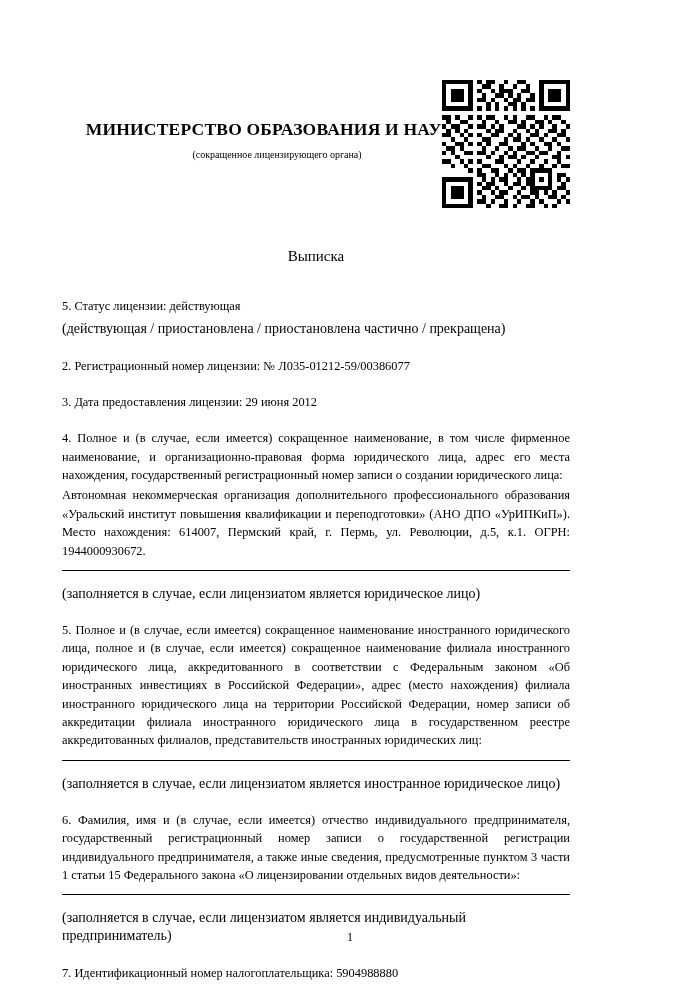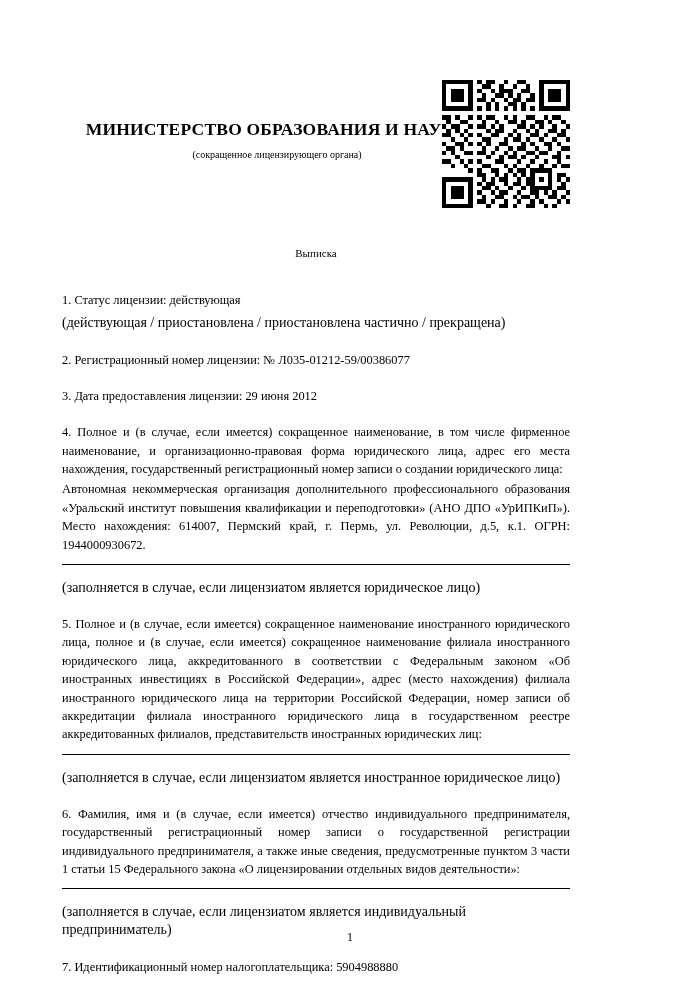--- a/index.html
+++ b/index.html
@@ -46,21 +46,21 @@
   }
   .header .sub {
     margin-top: 7px;
     font-size: 10px;
     line-height: 1.2;
   }
 
   .doc-title {
     margin-top: 84px;
     text-align: center;
-    font-size: 11px;
+    font-size: 15px;
     line-height: 1.5;
   }
   .doc-title .l2 { display: block; }
 
   .section {
     margin-top: 18px;
     font-size: 12.4px;
     line-height: 1.48;
     text-align: justify;
   }
@@ -340,21 +340,21 @@
       <span>МИНИСТЕРСТВО ОБРАЗОВАНИЯ И НАУКИ</span><br>
     </h1>
     <div class="sub">(сокращенное лицензирующего органа)</div>
   </div>
 
   <div class="doc-title">
     <span>Выписка</span>
   </div>
 
   <div class="section first">
-    <div>1. Статус лицензии: действующая</div>
+    <div>5. Статус лицензии: действующая</div>
     <div class="note">(действующая / приостановлена / приостановлена частично / прекращена)</div>
   </div>
 
   <div class="section">
     <div>2. Регистрационный номер лицензии: № Л035-01212-59/00386077</div>
   </div>
 
   <div class="section">
     <div>3. Дата предоставления лицензии: 29 июня 2012</div>
   </div>

